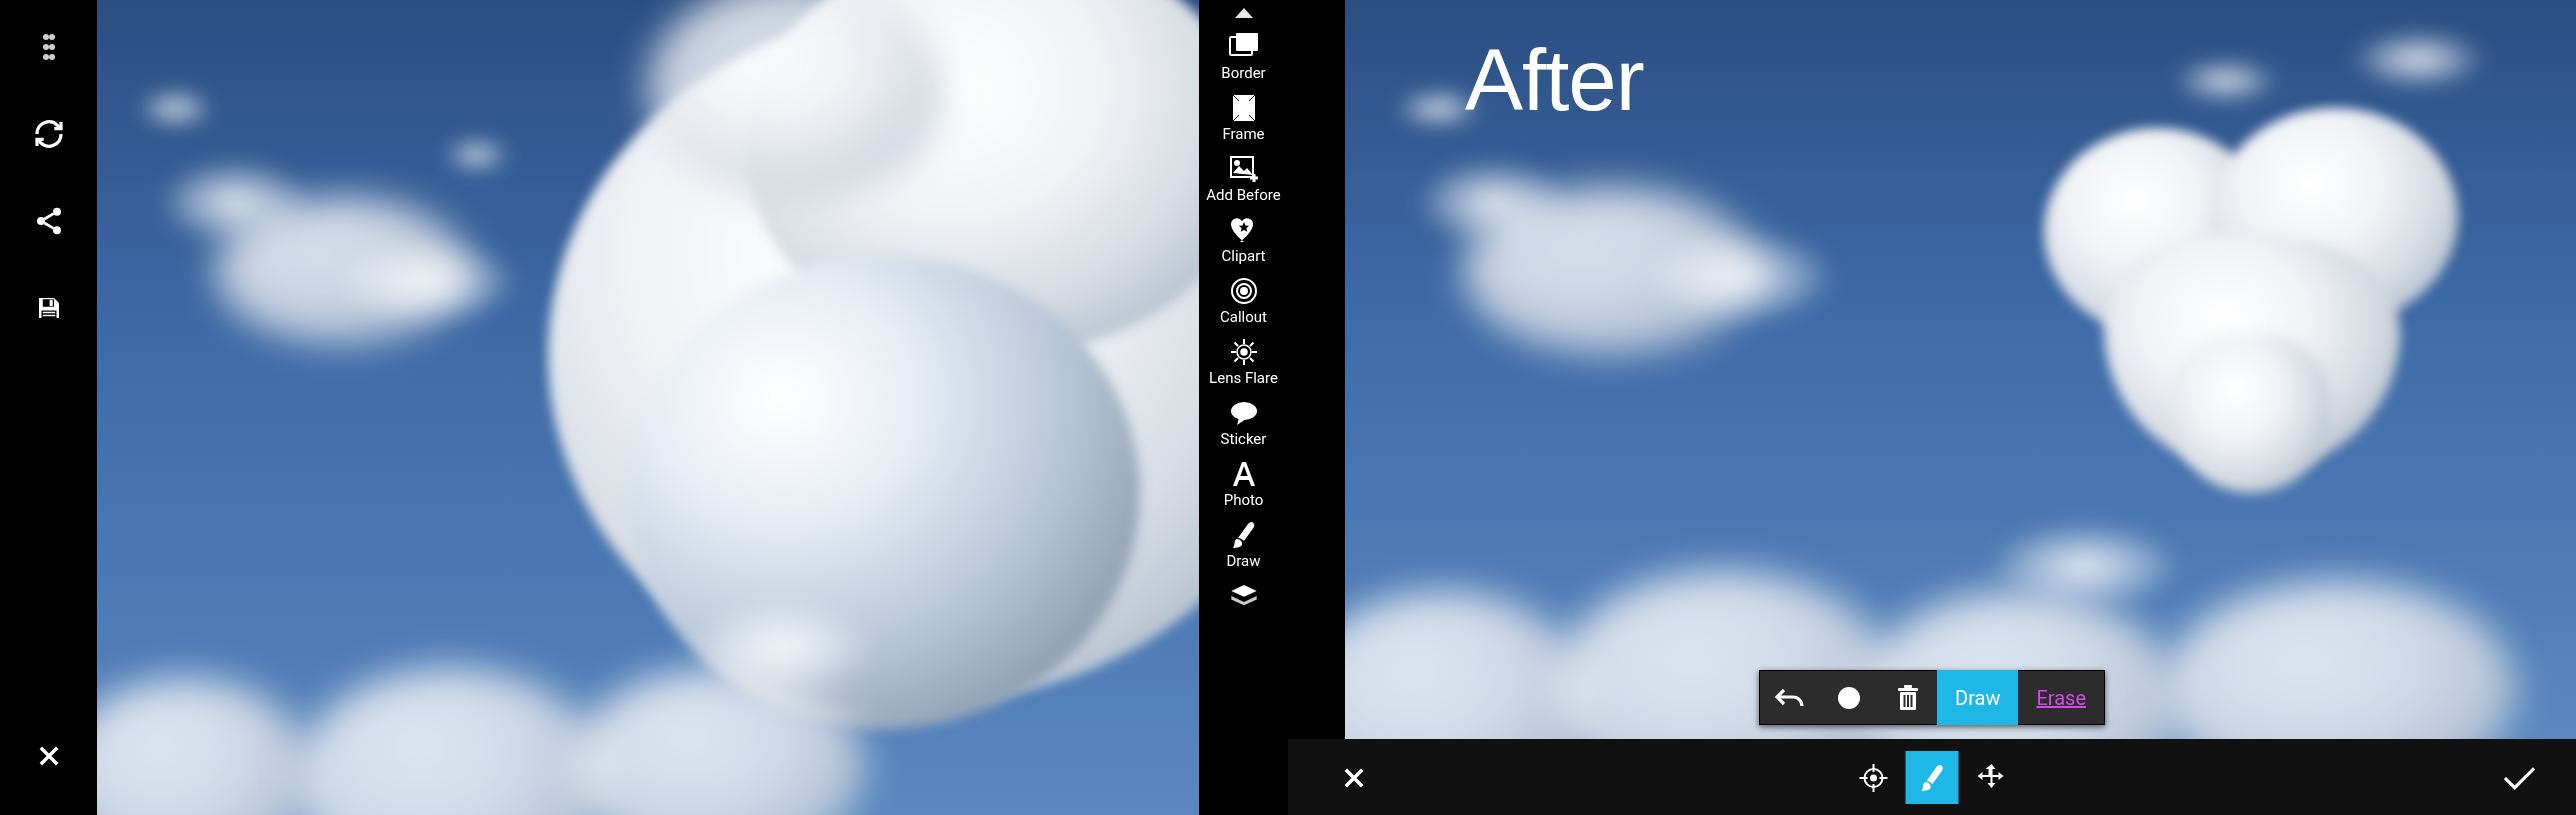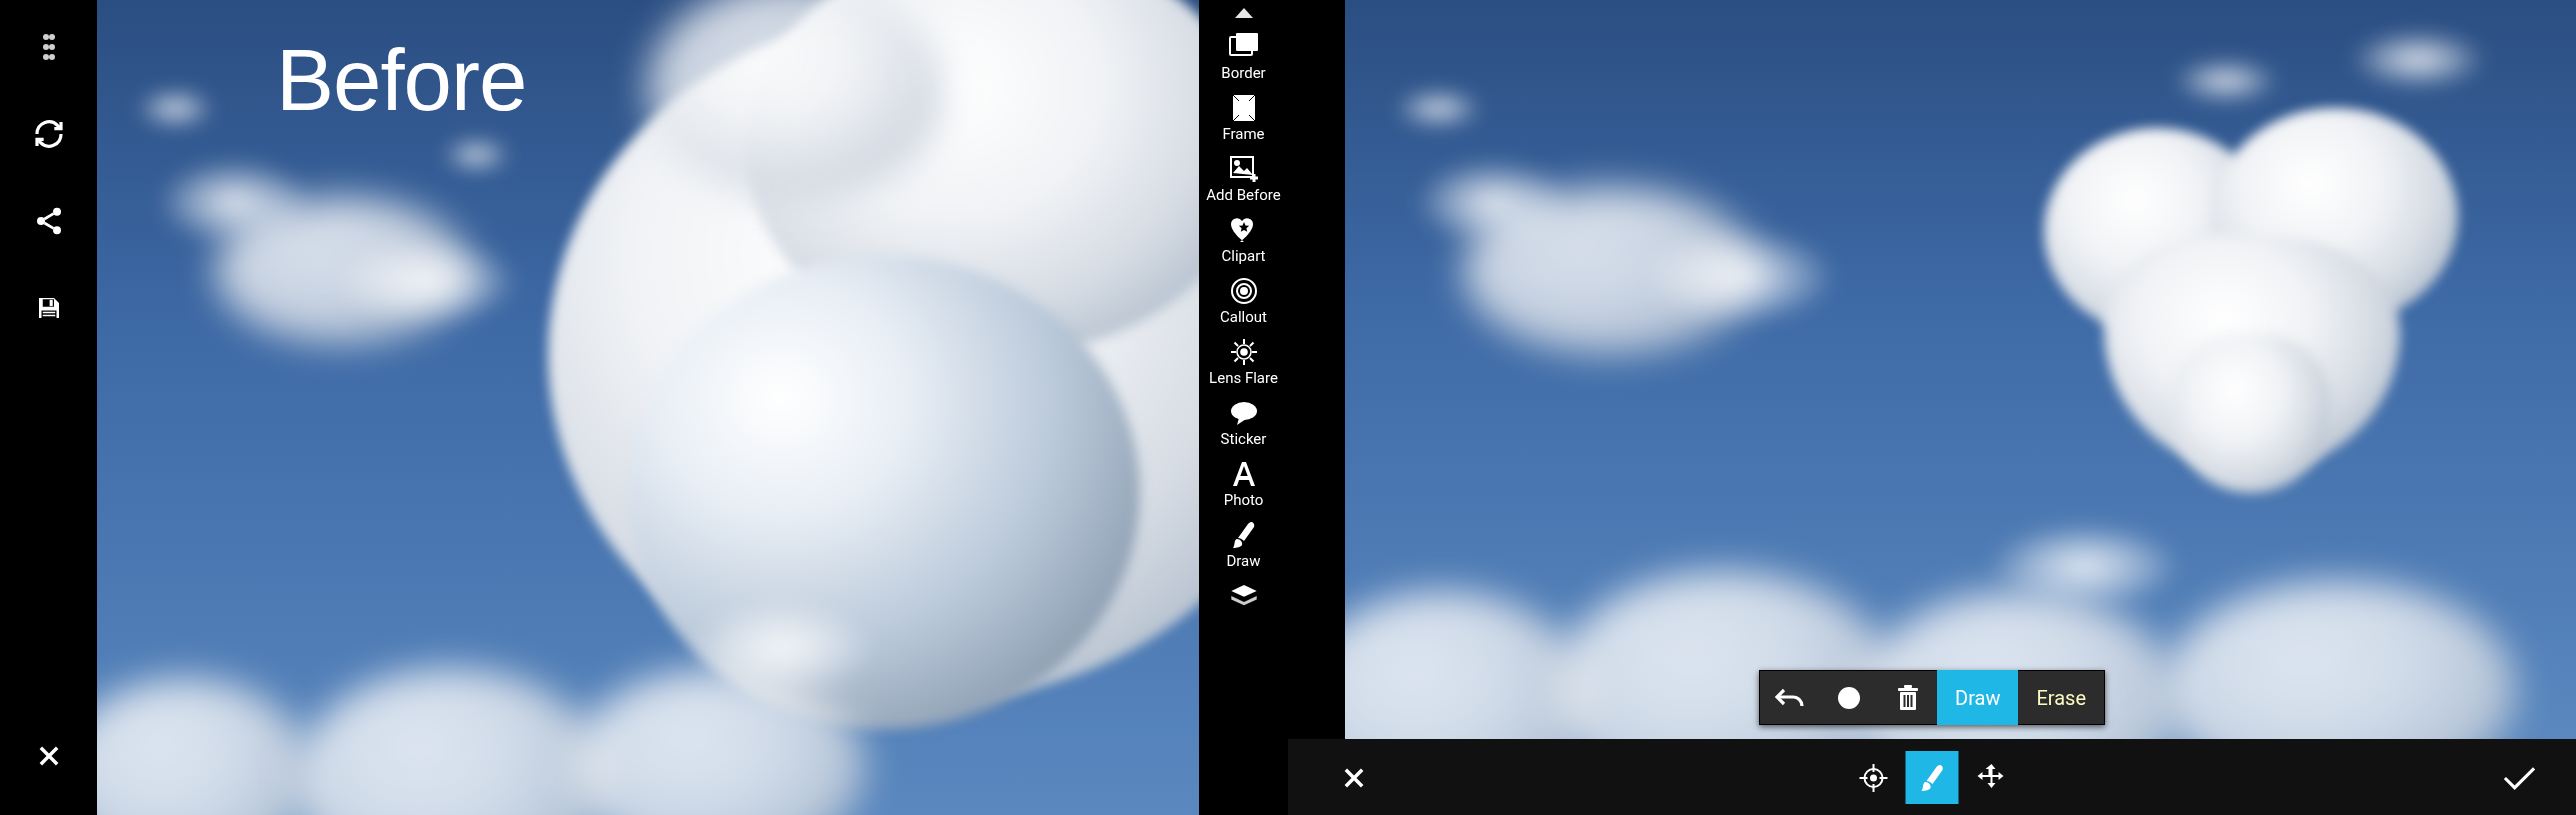--- a/index.html
+++ b/index.html
@@ -73,21 +73,21 @@
     transform: translateX(-50%);
     background:#2c2c2c;
     border:1px solid #000;
     display:flex; align-items:center;
     height:55px;
     box-shadow: 0 2px 6px rgba(0,0,0,.6);
   }
   .draw-popup .pbtn { width:59px; height:55px; display:flex; align-items:center; justify-content:center; cursor:pointer; color:#fff; }
   .draw-popup .ptab { padding: 0 18px; height:55px; display:flex; align-items:center; font-size:20px; cursor:pointer; }
   .draw-popup .ptab.active { background:#1fb7e6; color:#fff; }
-  .draw-popup .ptab.inactive { color:#fef9c3; }
+  .draw-popup .ptab.inactive { color:#d946ef;text-decoration:underline; }
   svg { display:block; }
 </style>
 </head>
 <body>
 
 <div class="root">
 
   <div class="panel panel-left">
 
     <div class="sky sky-left">
@@ -103,21 +103,20 @@
 
       <div class="cloud soft" style="left:-39px; bottom:-59px; width:256px; height:197px;"></div>
       <div class="cloud soft" style="left:197px; bottom:-79px; width:315px; height:227px;"></div>
       <div class="cloud soft" style="left:473px; bottom:-49px; width:296px; height:197px;"></div>
       <div class="cloud wispy" style="left:591px; bottom:118px; width:187px; height:99px;"></div>
 
       <div class="cloud wispy" style="left:39px; top:89px; width:79px; height:39px;"></div>
       <div class="cloud wispy" style="left:345px; top:138px; width:69px; height:34px;"></div>
     </div>
 
-    <div class="big-label" style="left:276px;">Before</div>
 
     <div class="sidebar-left">
       <div class="vbtn" style="margin-top:20px;">
         <span>
           <svg width="14" height="32" viewBox="0 0 14 32" fill="#cfcfcf">
               <circle cx="4" cy="6" r="3"></circle>
               <circle cx="4" cy="16" r="3"></circle>
               <circle cx="4" cy="26" r="3"></circle>
               <circle cx="10" cy="6" r="3"></circle>
               <circle cx="10" cy="16" r="3"></circle>
@@ -300,20 +299,21 @@
 
       <div class="cloud soft" style="left:-49px; bottom:-79px; width:296px; height:227px;"></div>
       <div class="cloud soft" style="left:207px; bottom:-69px; width:345px; height:237px;"></div>
       <div class="cloud soft" style="left:512px; bottom:-79px; width:325px; height:227px;"></div>
       <div class="cloud soft" style="right:59px; bottom:-59px; width:355px; height:217px;"></div>
       <div class="cloud wispy" style="left:641px; bottom:128px; width:197px; height:89px;"></div>
 
       <div class="cloud wispy" style="left:49px; top:89px; width:89px; height:39px;"></div>
     </div>
 
+    <div class="big-label" style="left:177px;">After</div>
 
     <div class="draw-popup">
       <div class="pbtn">
         <span>
           <svg width="32" height="28" viewBox="0 0 32 28" fill="none" stroke="#fff" stroke-width="3.2">
               <path d="M10 6 3 13l7 7"></path>
               <path d="M3 13h16a9 9 0 0 1 9 9"></path>
             </svg>
         </span>
       </div>

